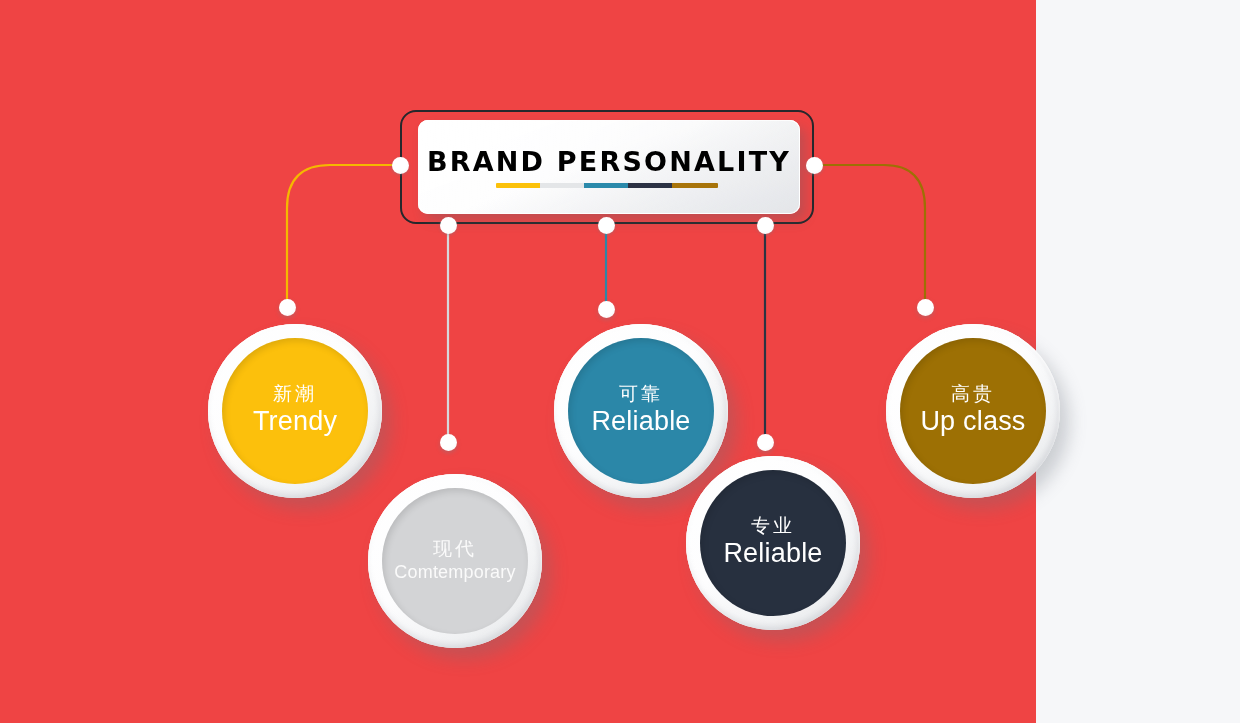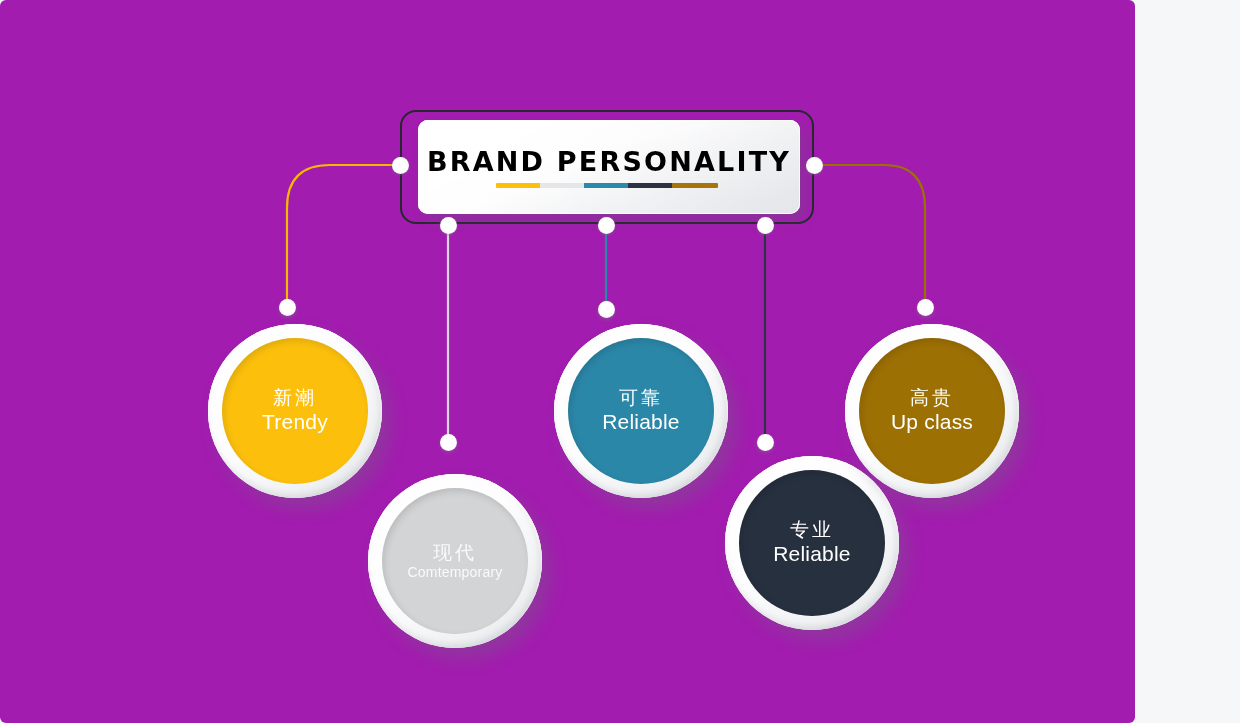--- a/index.html
+++ b/index.html
@@ -8,24 +8,23 @@
     background: #f6f7f9;
   }
   body {
     width: 1240px;
     height: 723px;
     overflow: hidden;
     font-family: "Liberation Sans", "DejaVu Sans", sans-serif;
   }
   #stage {
     position: relative;
-    width: 1135px;
+    width: 1036px;
     height: 723px;
-    background: #a21caf;
-    border-radius: 6px;
+    background: #ef4444;
   }
 
   
   #connectors {
     position: absolute;
     left: 0; top: 0;
     width: 1240px;
     height: 723px;
     pointer-events: none;
   }
@@ -138,32 +137,32 @@
     display: flex;
     flex-direction: column;
     align-items: center;
     justify-content: center;
     color: #ffffff;
     line-height: 1.18;
     text-align: center;
     user-select: none;
   }
   .node-cn {
-    font-family: Liberation Sans, sans-serif;
+    font-family: Liberation Mono, monospace;
     font-size: 19px;
     letter-spacing: 3px;
     font-weight: 400;
   }
   .node-en {
     font-family: "Liberation Sans", sans-serif;
-    font-size: 21px;
+    font-size: 27px;
     font-weight: 400;
     letter-spacing: 0.2px;
   }
-  .node-en.small { font-size: 14px; }
+  .node-en.small { font-size: 18px; }
   .node-label.muted { color: #fafafa; }
 </style>
 </head>
 <body>
 
 <div id="stage">
 
   <svg id="connectors" viewBox="0 0 1240 723" xmlns="http://www.w3.org/2000/svg">
       <path d="M 400 165 L 330 165 Q 287 165 287 208 L 287 300" fill="none" stroke="#f5b800" stroke-width="2.2" stroke-linecap="round"></path>
       <path d="M 448 226 L 448 437" fill="none" stroke="#d7d9db" stroke-width="2.2" stroke-linecap="round"></path>
@@ -218,30 +217,30 @@
       </div>
       <div class="node" style="left: 568px; top: 338px;">
         <div class="node-outer"></div>
         <div class="node-ring"></div>
         <div class="node-disc" style="background: rgb(43, 135, 168);"></div>
         <div class="node-label">
           <div class="node-cn">可靠</div>
           <div class="node-en">Reliable</div>
         </div>
       </div>
-      <div class="node" style="left: 739px; top: 470px;">
+      <div class="node" style="left: 700px; top: 470px;">
         <div class="node-outer"></div>
         <div class="node-ring"></div>
         <div class="node-disc" style="background: rgb(39, 48, 63);"></div>
         <div class="node-label">
           <div class="node-cn">专业</div>
           <div class="node-en">Reliable</div>
         </div>
       </div>
-      <div class="node" style="left: 859px; top: 338px;">
+      <div class="node" style="left: 900px; top: 338px;">
         <div class="node-outer"></div>
         <div class="node-ring"></div>
         <div class="node-disc" style="background: rgb(157, 112, 4);"></div>
         <div class="node-label">
           <div class="node-cn">高贵</div>
           <div class="node-en">Up class</div>
         </div>
       </div>
     </div>
 

